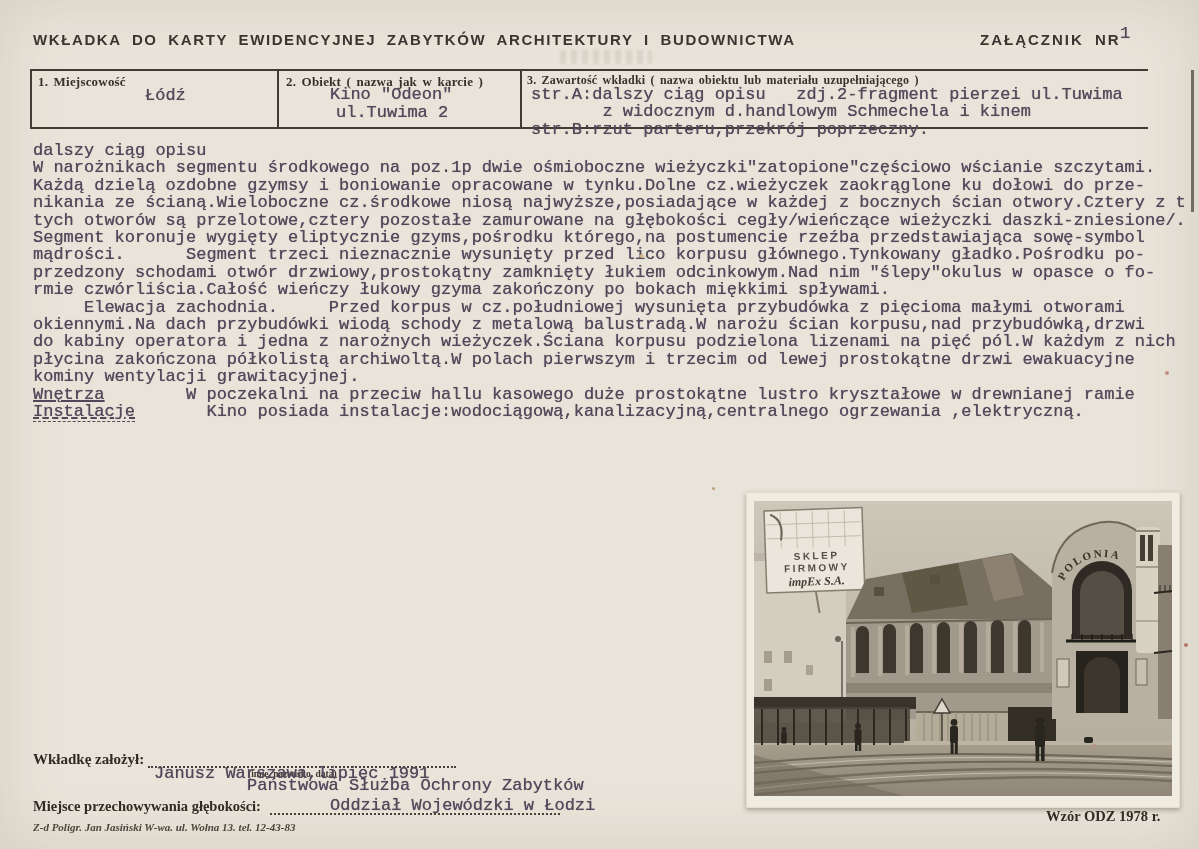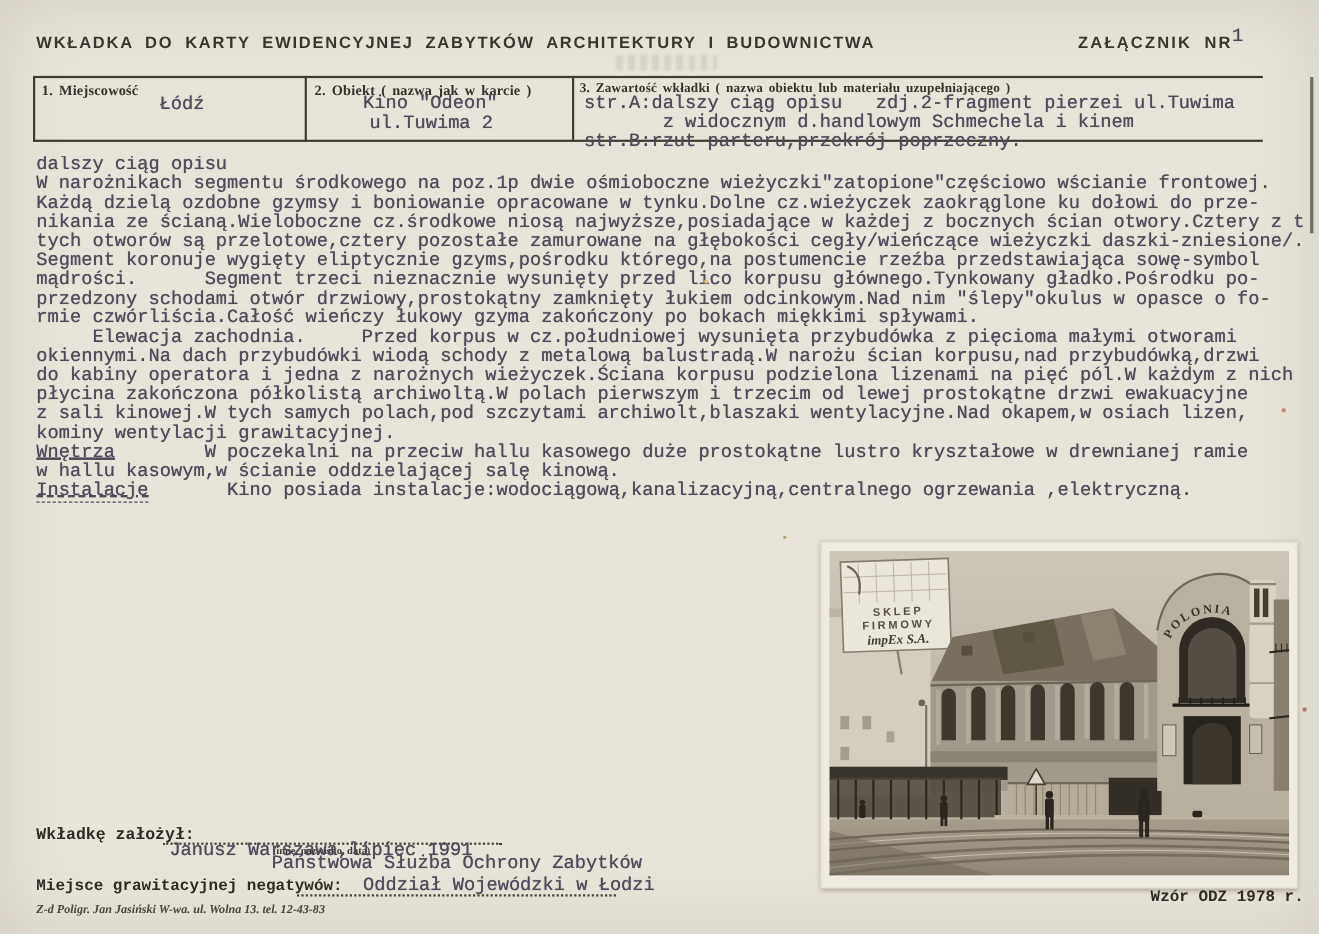--- a/index.html
+++ b/index.html
@@ -33,21 +33,21 @@
     overflow:hidden;
   }
   .tline{
     font-family:"Liberation Mono","DejaVu Sans Mono",monospace;
     font-size:17px; line-height:17.4px; white-space:pre;
     color:#51485a; text-shadow:0 0 .7px rgba(80,70,95,.85);
   }
   .tline .u{text-decoration:underline; text-decoration-thickness:1.5px;}
   .tline .u2{text-decoration:underline; text-decoration-style:dashed; text-decoration-thickness:1.5px; border-bottom:1.5px dashed #51485a;margin-top:38px;}
   .dots{position:absolute; border-bottom:2.4px dotted #46413a; height:1px;}
-  .finehead{font-family:Liberation Mono, monospace; font-weight:bold; color:#2f2b25;}
+  .finehead{font-family:Liberation Serif, serif; font-weight:bold; color:#2f2b25;}
   .photo{
     position:absolute; left:746px; top:492px; width:434px; height:316px;
     background:#f0ece1; box-shadow:0 2px 5px rgba(70,60,45,.4), inset 0 0 2px rgba(100,90,70,.35);
   }
   .photo svg{position:absolute; left:8px; top:9px;}
   .speck{position:absolute; border-radius:50%;}
   .smudge{position:absolute; background:repeating-linear-gradient(90deg, rgba(110,100,88,.12) 0 6px, rgba(110,100,88,0) 6px 11px); filter:blur(1px); border-radius:3px;}
   .edge-artifact{position:absolute; background:#4d473f; opacity:.75;}
 </style>
 </head>
@@ -73,46 +73,44 @@
   <div class="abs typed" style="left:330px; top:85px;">Kino "Odeon"</div>
   <div class="abs typed" style="left:336px; top:103px;">ul.Tuwima 2</div>
 
   <div class="abs cell-label" style="left:527px; top:73px; font-size:12px;">3. Zawartość wkładki ( nazwa obiektu lub materiału uzupełniającego )</div>
   <div class="abs typed" style="left:531px; top:85px;">str.A:dalszy ciąg opisu   zdj.2-fragment pierzei ul.Tuwima</div>
   <div class="abs typed" style="left:531px; top:102px;">       z widocznym d.handlowym Schmechela i kinem</div>
   <div class="abs typed" style="left:531px; top:120px;">str.B:rzut parteru,przekrój poprzeczny.</div>
 
   <div class="bodyblock">
       <div class="tline"><span>dalszy ciąg opisu</span></div>
-      <div class="tline"><span>W narożnikach segmentu środkowego na poz.1p dwie ośmioboczne wieżyczki"zatopione"częściowo wścianie frontowej.</span></div>
+      <div class="tline"><span>W narożnikach segmentu środkowego na poz.1p dwie ośmioboczne wieżyczki"zatopione"częściowo wścianie szczytami.</span></div>
       <div class="tline"><span>Każdą dzielą ozdobne gzymsy i boniowanie opracowane w tynku.Dolne cz.wieżyczek zaokrąglone ku dołowi do prze-</span></div>
       <div class="tline"><span>nikania ze ścianą.Wieloboczne cz.środkowe niosą najwyższe,posiadające w każdej z bocznych ścian otwory.Cztery z t</span></div>
       <div class="tline"><span>tych otworów są przelotowe,cztery pozostałe zamurowane na głębokości cegły/wieńczące wieżyczki daszki-zniesione/.</span></div>
       <div class="tline"><span>Segment koronuje wygięty eliptycznie gzyms,pośrodku którego,na postumencie rzeźba przedstawiająca sowę-symbol</span></div>
       <div class="tline"><span>mądrości.      Segment trzeci nieznacznie wysunięty przed lico korpusu głównego.Tynkowany gładko.Pośrodku po-</span></div>
       <div class="tline"><span>przedzony schodami otwór drzwiowy,prostokątny zamknięty łukiem odcinkowym.Nad nim "ślepy"okulus w opasce o fo-</span></div>
       <div class="tline"><span>rmie czwórliścia.Całość wieńczy łukowy gzyma zakończony po bokach miękkimi spływami.</span></div>
       <div class="tline"><span>     Elewacja zachodnia.     Przed korpus w cz.południowej wysunięta przybudówka z pięcioma małymi otworami</span></div>
       <div class="tline"><span>okiennymi.Na dach przybudówki wiodą schody z metalową balustradą.W narożu ścian korpusu,nad przybudówką,drzwi</span></div>
       <div class="tline"><span>do kabiny operatora i jedna z narożnych wieżyczek.Ściana korpusu podzielona lizenami na pięć pól.W każdym z nich</span></div>
       <div class="tline"><span>płycina zakończona półkolistą archiwoltą.W polach pierwszym i trzecim od lewej prostokątne drzwi ewakuacyjne</span></div>
-      <div class="tline"><span>z sali kinowej.W tych samych polach,pod szczytami archiwolt,blaszaki wentylacyjne.Nad okapem,w osiach lizen,</span></div>
       <div class="tline"><span>kominy wentylacji grawitacyjnej.</span></div>
       <div class="tline"><span class="u">Wnętrza</span><span>        W poczekalni na przeciw hallu kasowego duże prostokątne lustro kryształowe w drewnianej ramie</span></div>
-      <div class="tline"><span>w hallu kasowym,w ścianie oddzielającej salę kinową.</span></div>
       <div class="tline"><span class="u2">Instalacje</span><span>       Kino posiada instalacje:wodociągową,kanalizacyjną,centralnego ogrzewania ,elektryczną.</span></div>
     </div>
 
   <div class="abs finehead" style="left:33px; top:751px; font-size:15px;">Wkładkę założył:</div>
   <div class="dots" style="left:148px; top:765px; width:308px;"></div>
   <div class="abs typed" style="left:154px; top:764px; z-index:2;">Janusz Warszawa,lipiec 1991</div>
   <div class="abs serif" style="left:248px; top:769px; font-size:9.5px; color:#3a362f;">(imię, nazwisko, data)</div>
   <div class="abs typed" style="left:247px; top:776px;">Państwowa Służba Ochrony Zabytków</div>
 
-  <div class="abs finehead" style="left:33px; top:798px; font-size:14.5px;">Miejsce grawitacyjnej negatywów:</div>
+  <div class="abs finehead" style="left:33px; top:798px; font-size:14.5px;">Miejsce przechowywania głębokości:</div>
   <div class="dots" style="left:270px; top:812px; width:290px;"></div>
   <div class="abs typed" style="left:330px; top:796px; z-index:2;">Oddział Wojewódzki w Łodzi</div>
 
   <div class="abs serif" style="left:33px; top:821px; font-size:11px; font-style:italic; color:#4a453c;">Z-d  Poligr.  Jan  Jasiński  W-wa. ul.  Wolna  13.  tel.  12-43-83</div>
 
   <div class="abs finehead" style="left:1046px; top:808px; font-size:14.5px;">Wzór  ODZ  1978 r.</div>
 
   <div class="photo">
     <svg width="418" height="295" viewBox="0 0 418 295">
       <defs>

